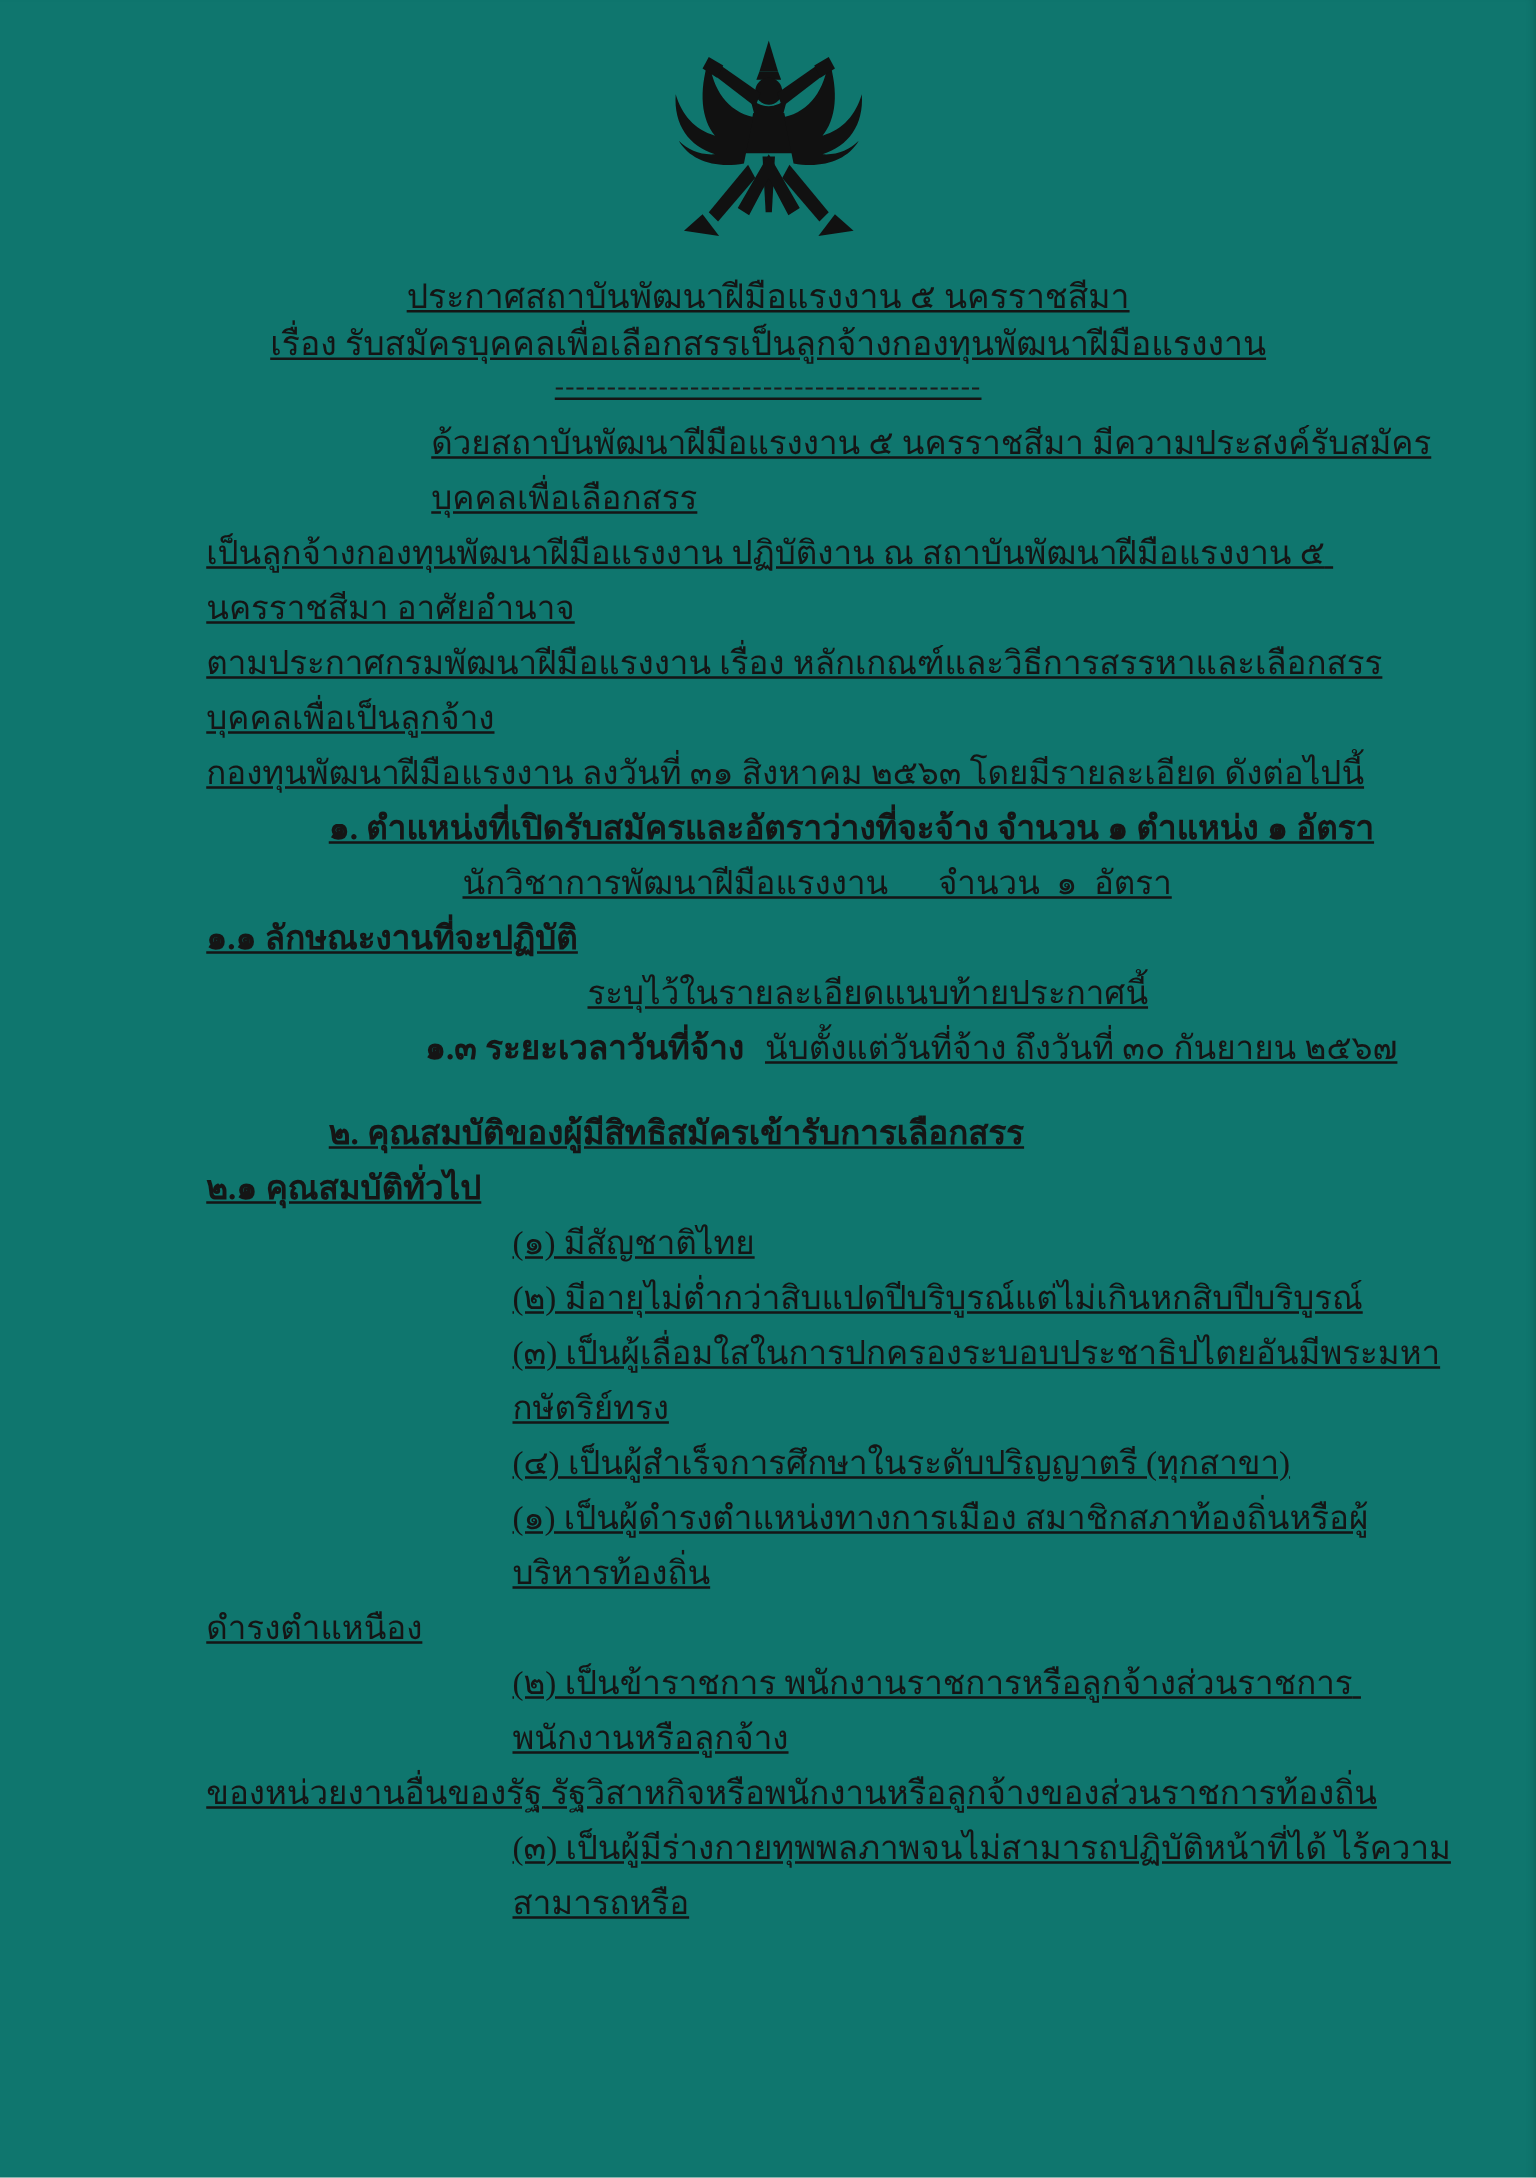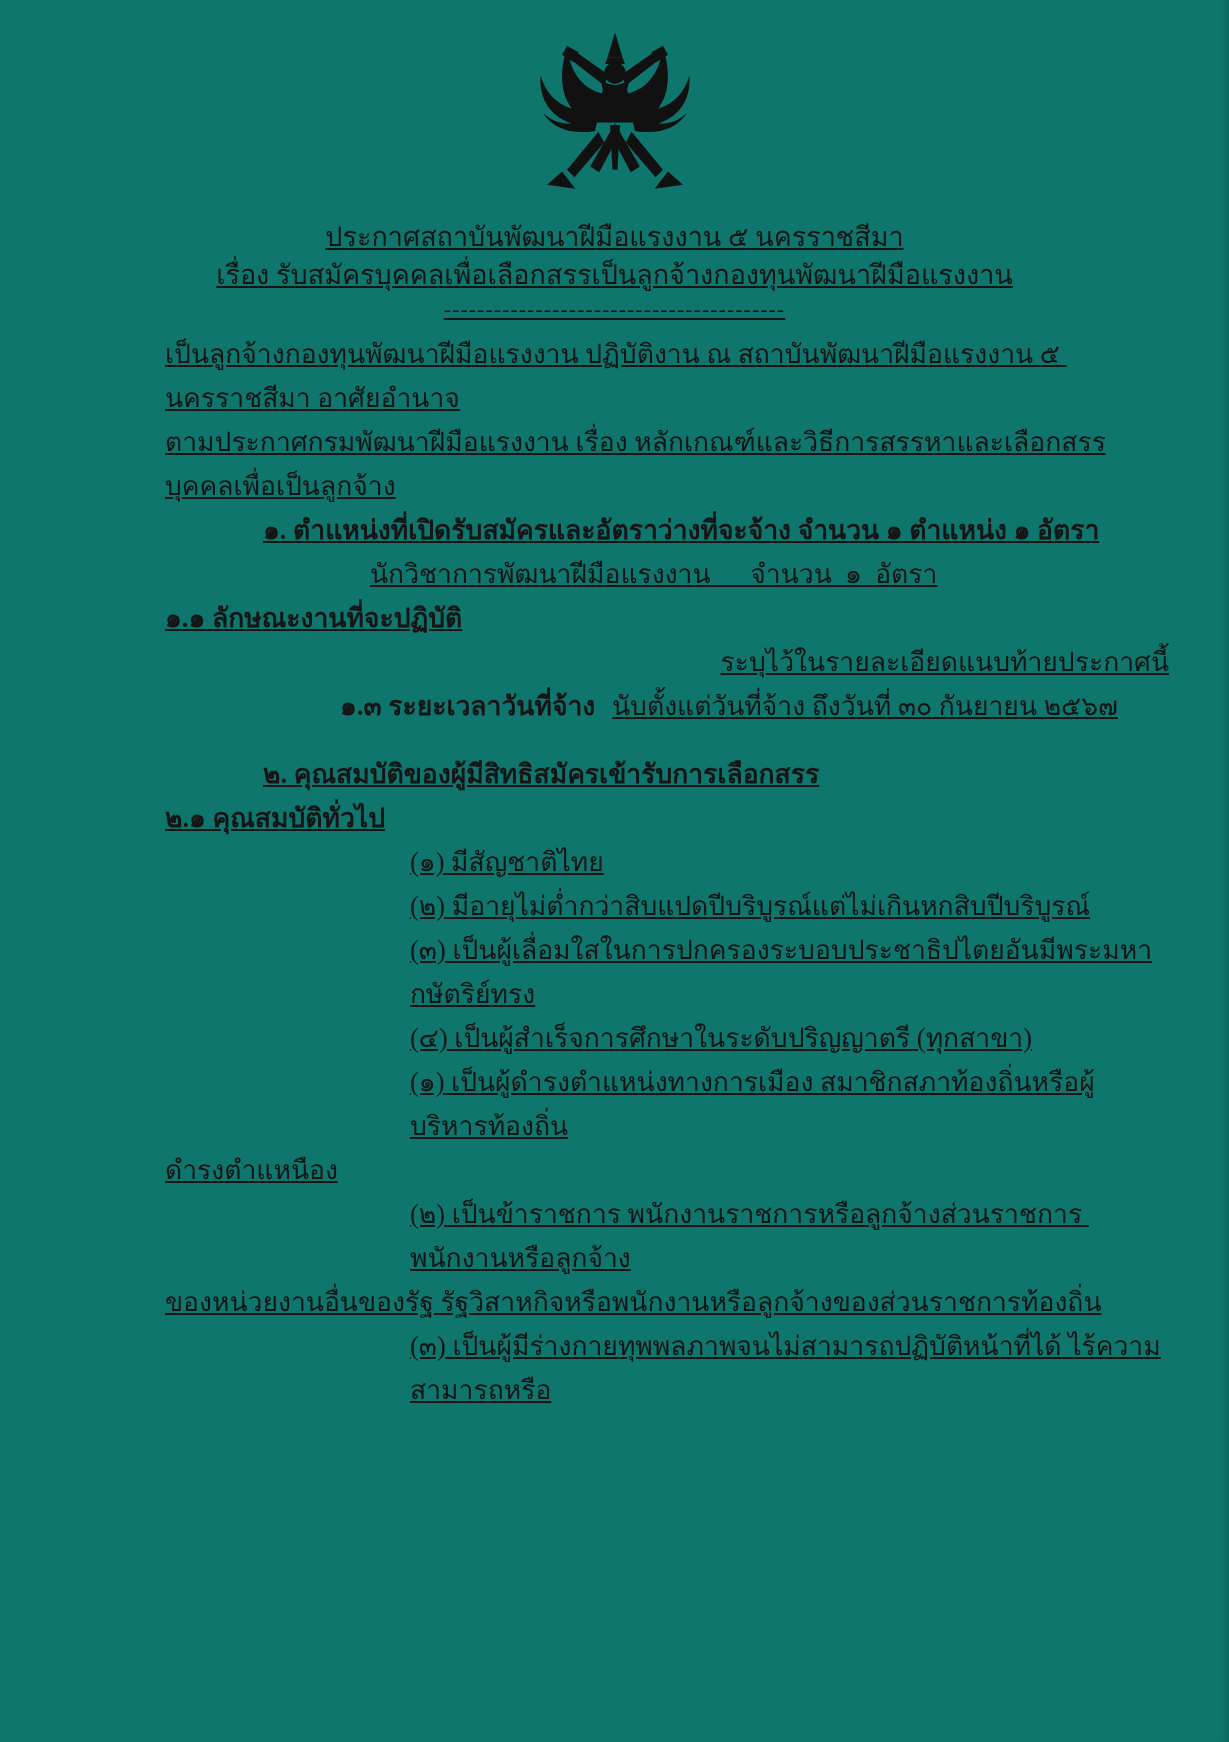--- a/index.html
+++ b/index.html
@@ -48,21 +48,21 @@
   .line {
     white-space: pre-wrap;
     line-height: 44px;
     min-height: 44px;
   }
   .para   { margin-left: 180px; }
   .flush  { margin-left: 0; }
   .sec    { margin-left: 98px;  font-weight: 700; }
   .pos    { margin-left: 205px; }
   .sub    { font-weight: 700; }
-  .detail { margin-left: 305px; text-align: right; }
+  .detail { margin-left: 305px; }
   .item   { margin-left: 245px; }
   .kv     { margin-left: 175px; }
   .kv-label { font-weight: 700; display: inline-block; min-width: 272px; }
   .kv-value { font-weight: 400; }
   .spacer { min-height: 24px; height: 24px; line-height: 24px; }
 </style>
 </head>
 <body>
 
 <div class="page">
@@ -104,22 +104,24 @@
   </div>
 
   <div class="doc-header">
     <div class="title-line">ประกาศสถาบันพัฒนาฝีมือแรงงาน ๕ นครราชสีมา</div>
     <div class="title-line">เรื่อง รับสมัครบุคคลเพื่อเลือกสรรเป็นลูกจ้างกองทุนพัฒนาฝีมือแรงงาน</div>
   </div>
 
   <div class="divider-line">-----------------------------------------</div>
 
   <div class="doc-body">
+      <div class="line para">ด้วยสถาบันพัฒนาฝีมือแรงงาน ๕ นครราชสีมา มีความประสงค์รับสมัครบุคคลเพื่อเลือกสรร</div>
       <div class="line flush">เป็นลูกจ้างกองทุนพัฒนาฝีมือแรงงาน ปฏิบัติงาน ณ สถาบันพัฒนาฝีมือแรงงาน ๕ นครราชสีมา อาศัยอำนาจ</div>
       <div class="line flush">ตามประกาศกรมพัฒนาฝีมือแรงงาน เรื่อง หลักเกณฑ์และวิธีการสรรหาและเลือกสรรบุคคลเพื่อเป็นลูกจ้าง</div>
+      <div class="line flush">กองทุนพัฒนาฝีมือแรงงาน ลงวันที่ ๓๑ สิงหาคม ๒๕๖๓ โดยมีรายละเอียด ดังต่อไปนี้</div>
       <div class="line sec">๑. ตำแหน่งที่เปิดรับสมัครและอัตราว่างที่จะจ้าง จำนวน ๑ ตำแหน่ง ๑ อัตรา</div>
       <div class="line pos">นักวิชาการพัฒนาฝีมือแรงงาน      จำนวน  ๑  อัตรา</div>
       <div class="line sub">๑.๑ ลักษณะงานที่จะปฏิบัติ</div>
       <div class="line detail">ระบุไว้ในรายละเอียดแนบท้ายประกาศนี้</div>
       <div class="line kv"><span class="kv-label">๑.๓ ระยะเวลาวันที่จ้าง</span><span class="kv-value">นับตั้งแต่วันที่จ้าง ถึงวันที่ ๓๐ กันยายน ๒๕๖๗</span></div>
       <div class="line spacer"></div>
       <div class="line sec">๒. คุณสมบัติของผู้มีสิทธิสมัครเข้ารับการเลือกสรร</div>
       <div class="line sub">๒.๑ คุณสมบัติทั่วไป</div>
       <div class="line item">(๑) มีสัญชาติไทย</div>
       <div class="line item">(๒) มีอายุไม่ต่ำกว่าสิบแปดปีบริบูรณ์แต่ไม่เกินหกสิบปีบริบูรณ์</div>

